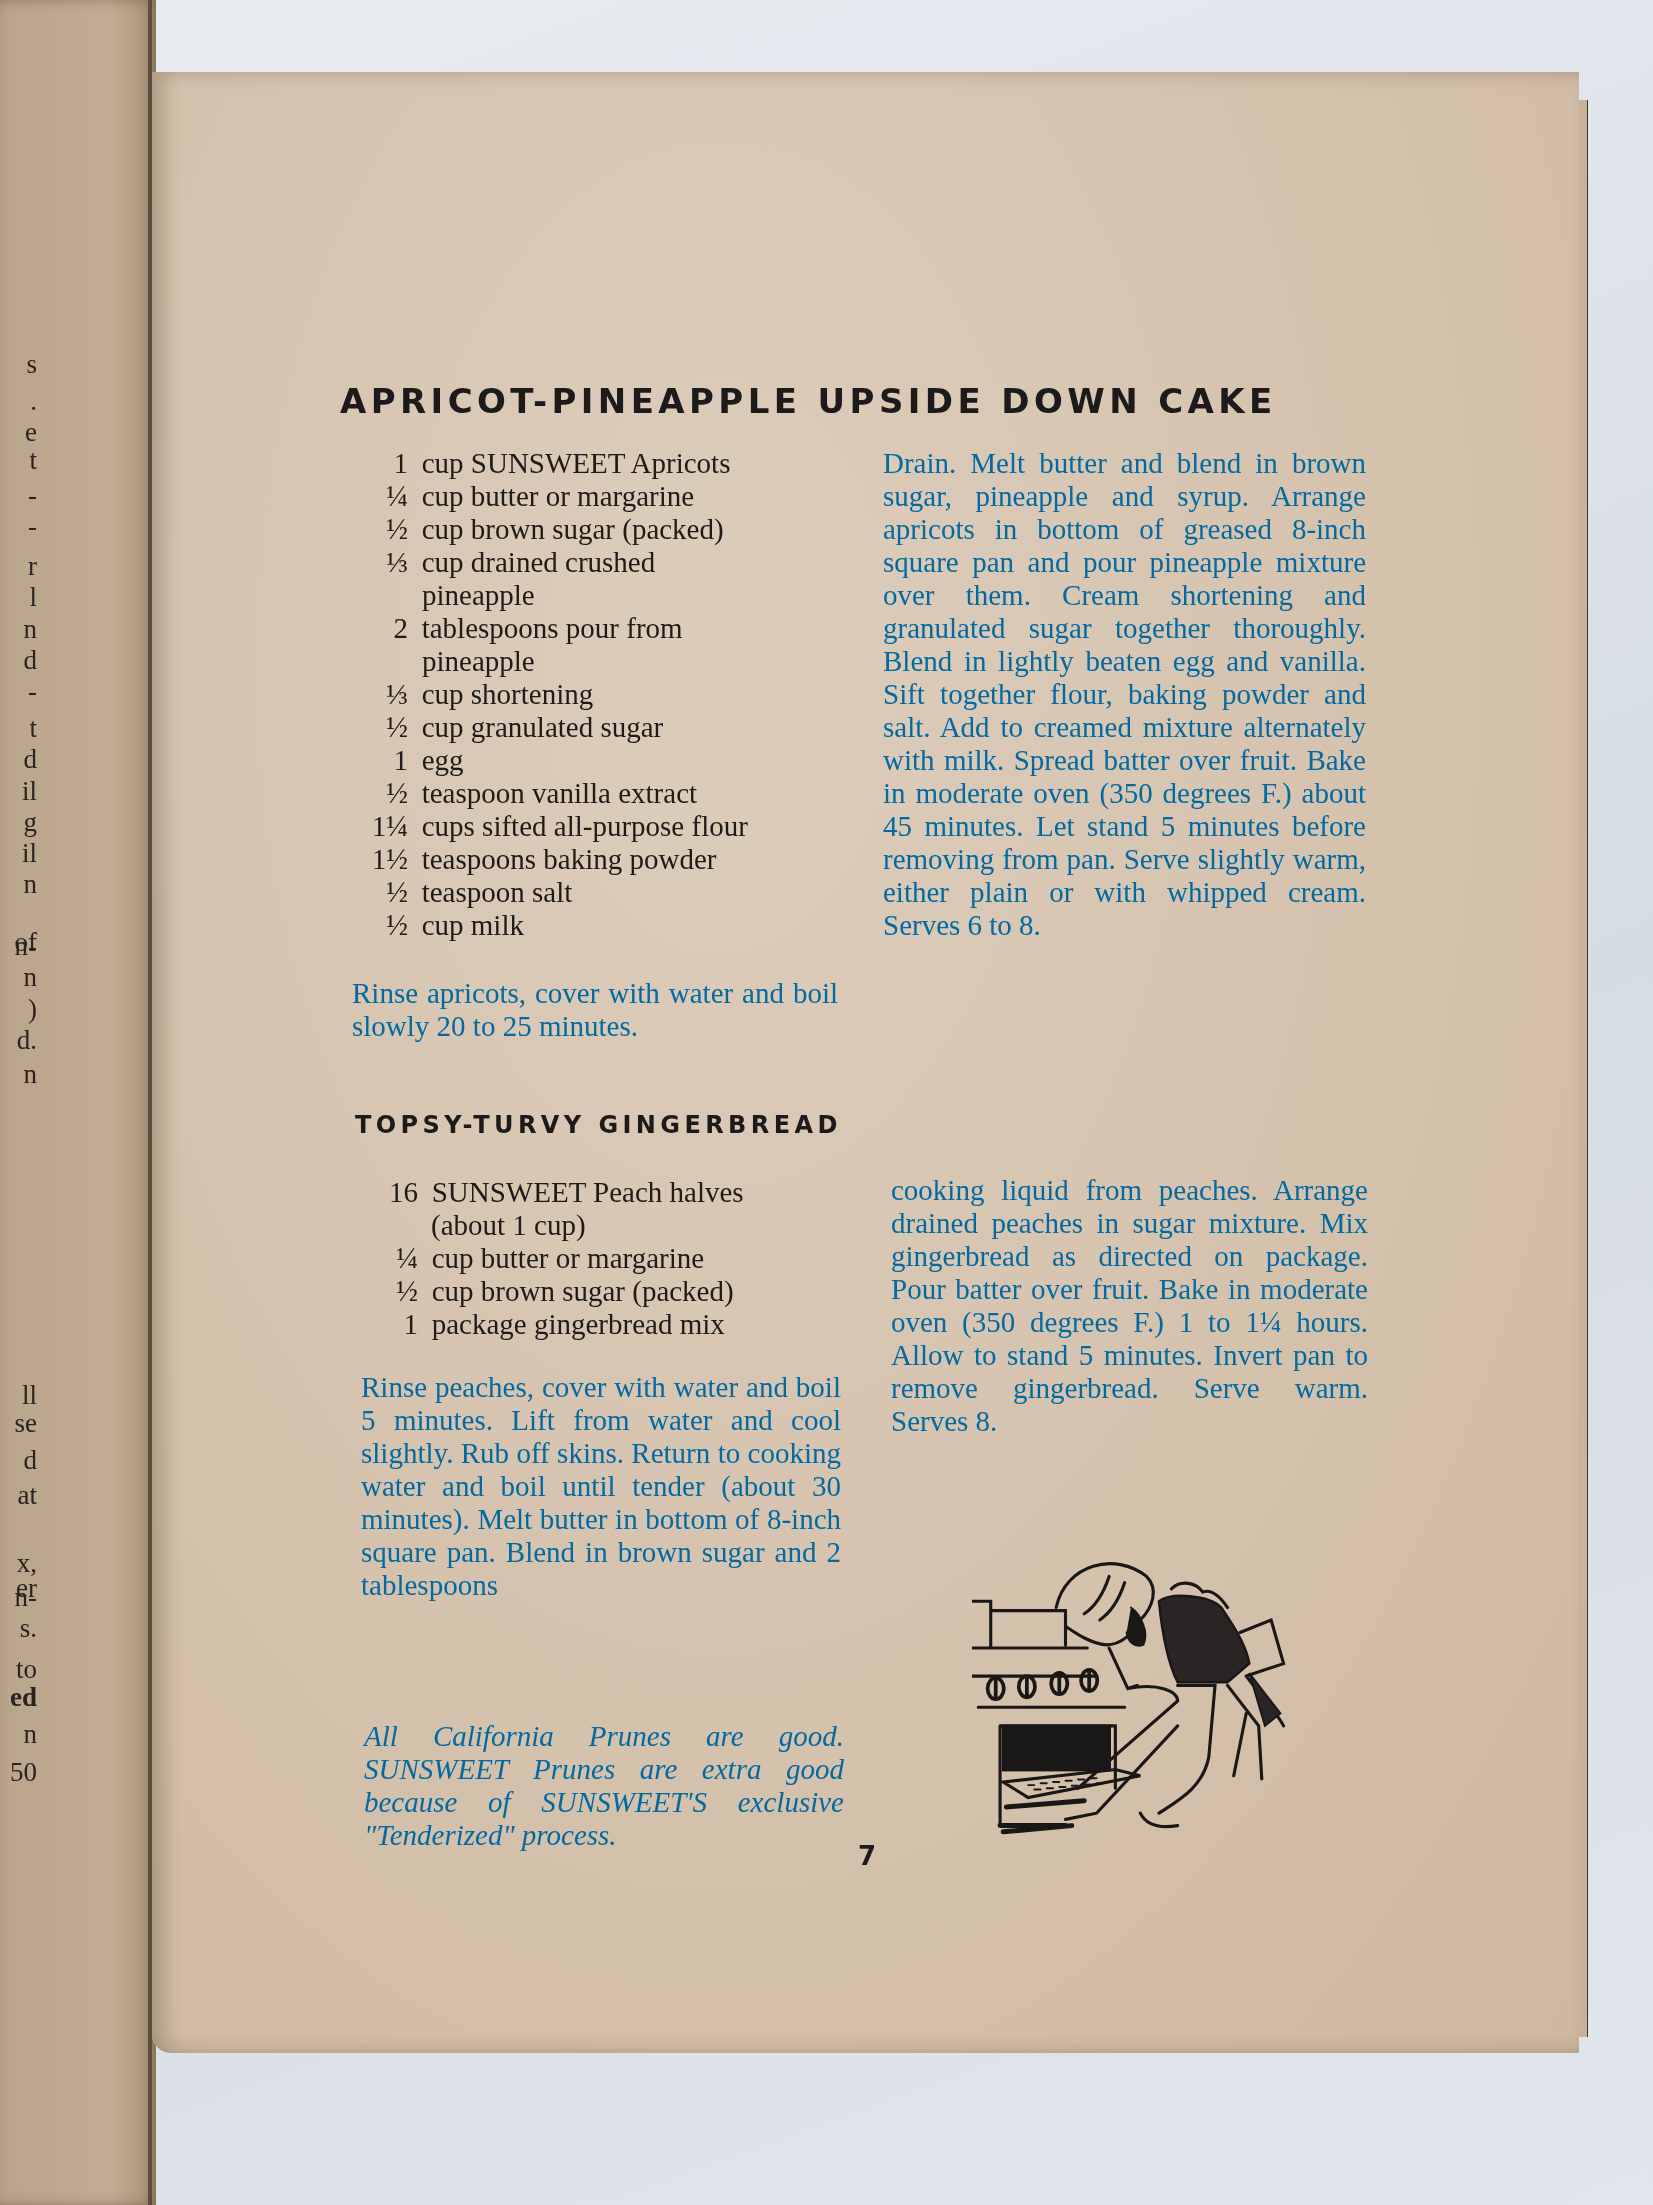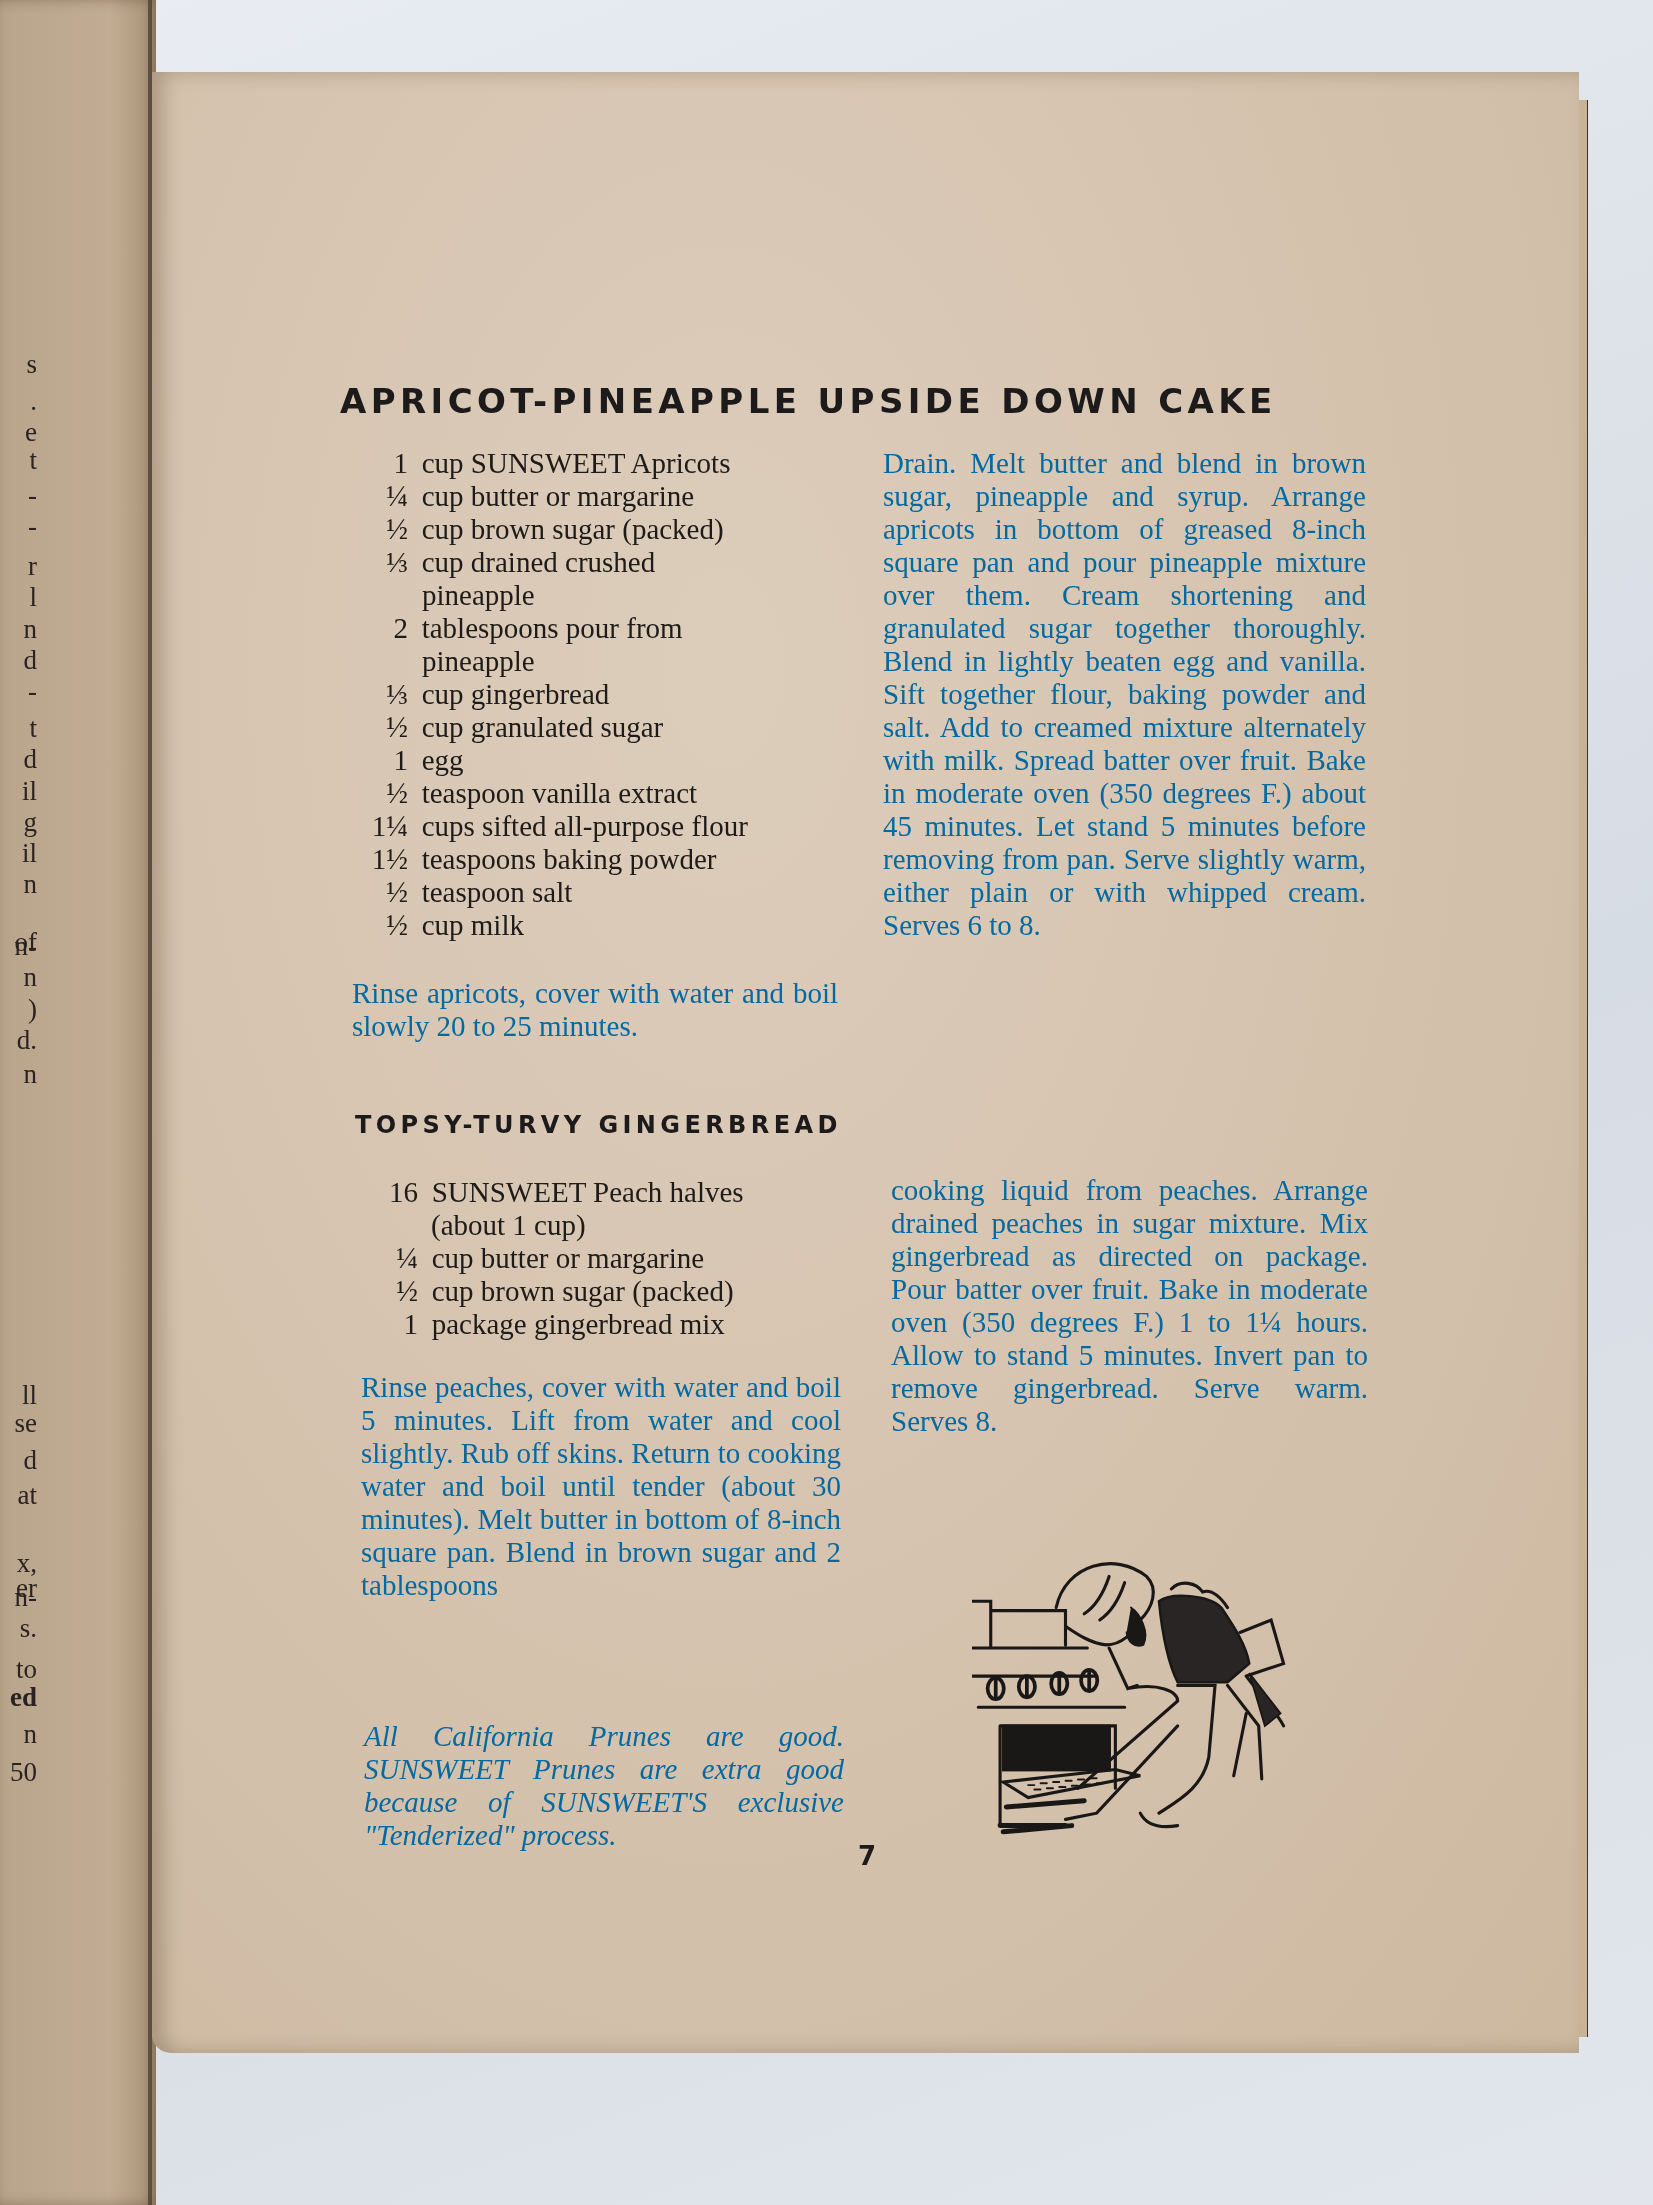--- a/index.html
+++ b/index.html
@@ -104,21 +104,21 @@
     </div>
     <div class="row">
       <span class="qty">2</span>
       <span>tablespoons pour from</span>
     </div>
     <div class="row">
       <span class="cont">pineapple</span>
     </div>
     <div class="row">
       <span class="qty">⅓</span>
-      <span>cup gingerbread</span>
+      <span>cup shortening</span>
     </div>
     <div class="row">
       <span class="qty">½</span>
       <span>cup granulated sugar</span>
     </div>
     <div class="row">
       <span class="qty">1</span>
       <span>egg</span>
     </div>
     <div class="row">

